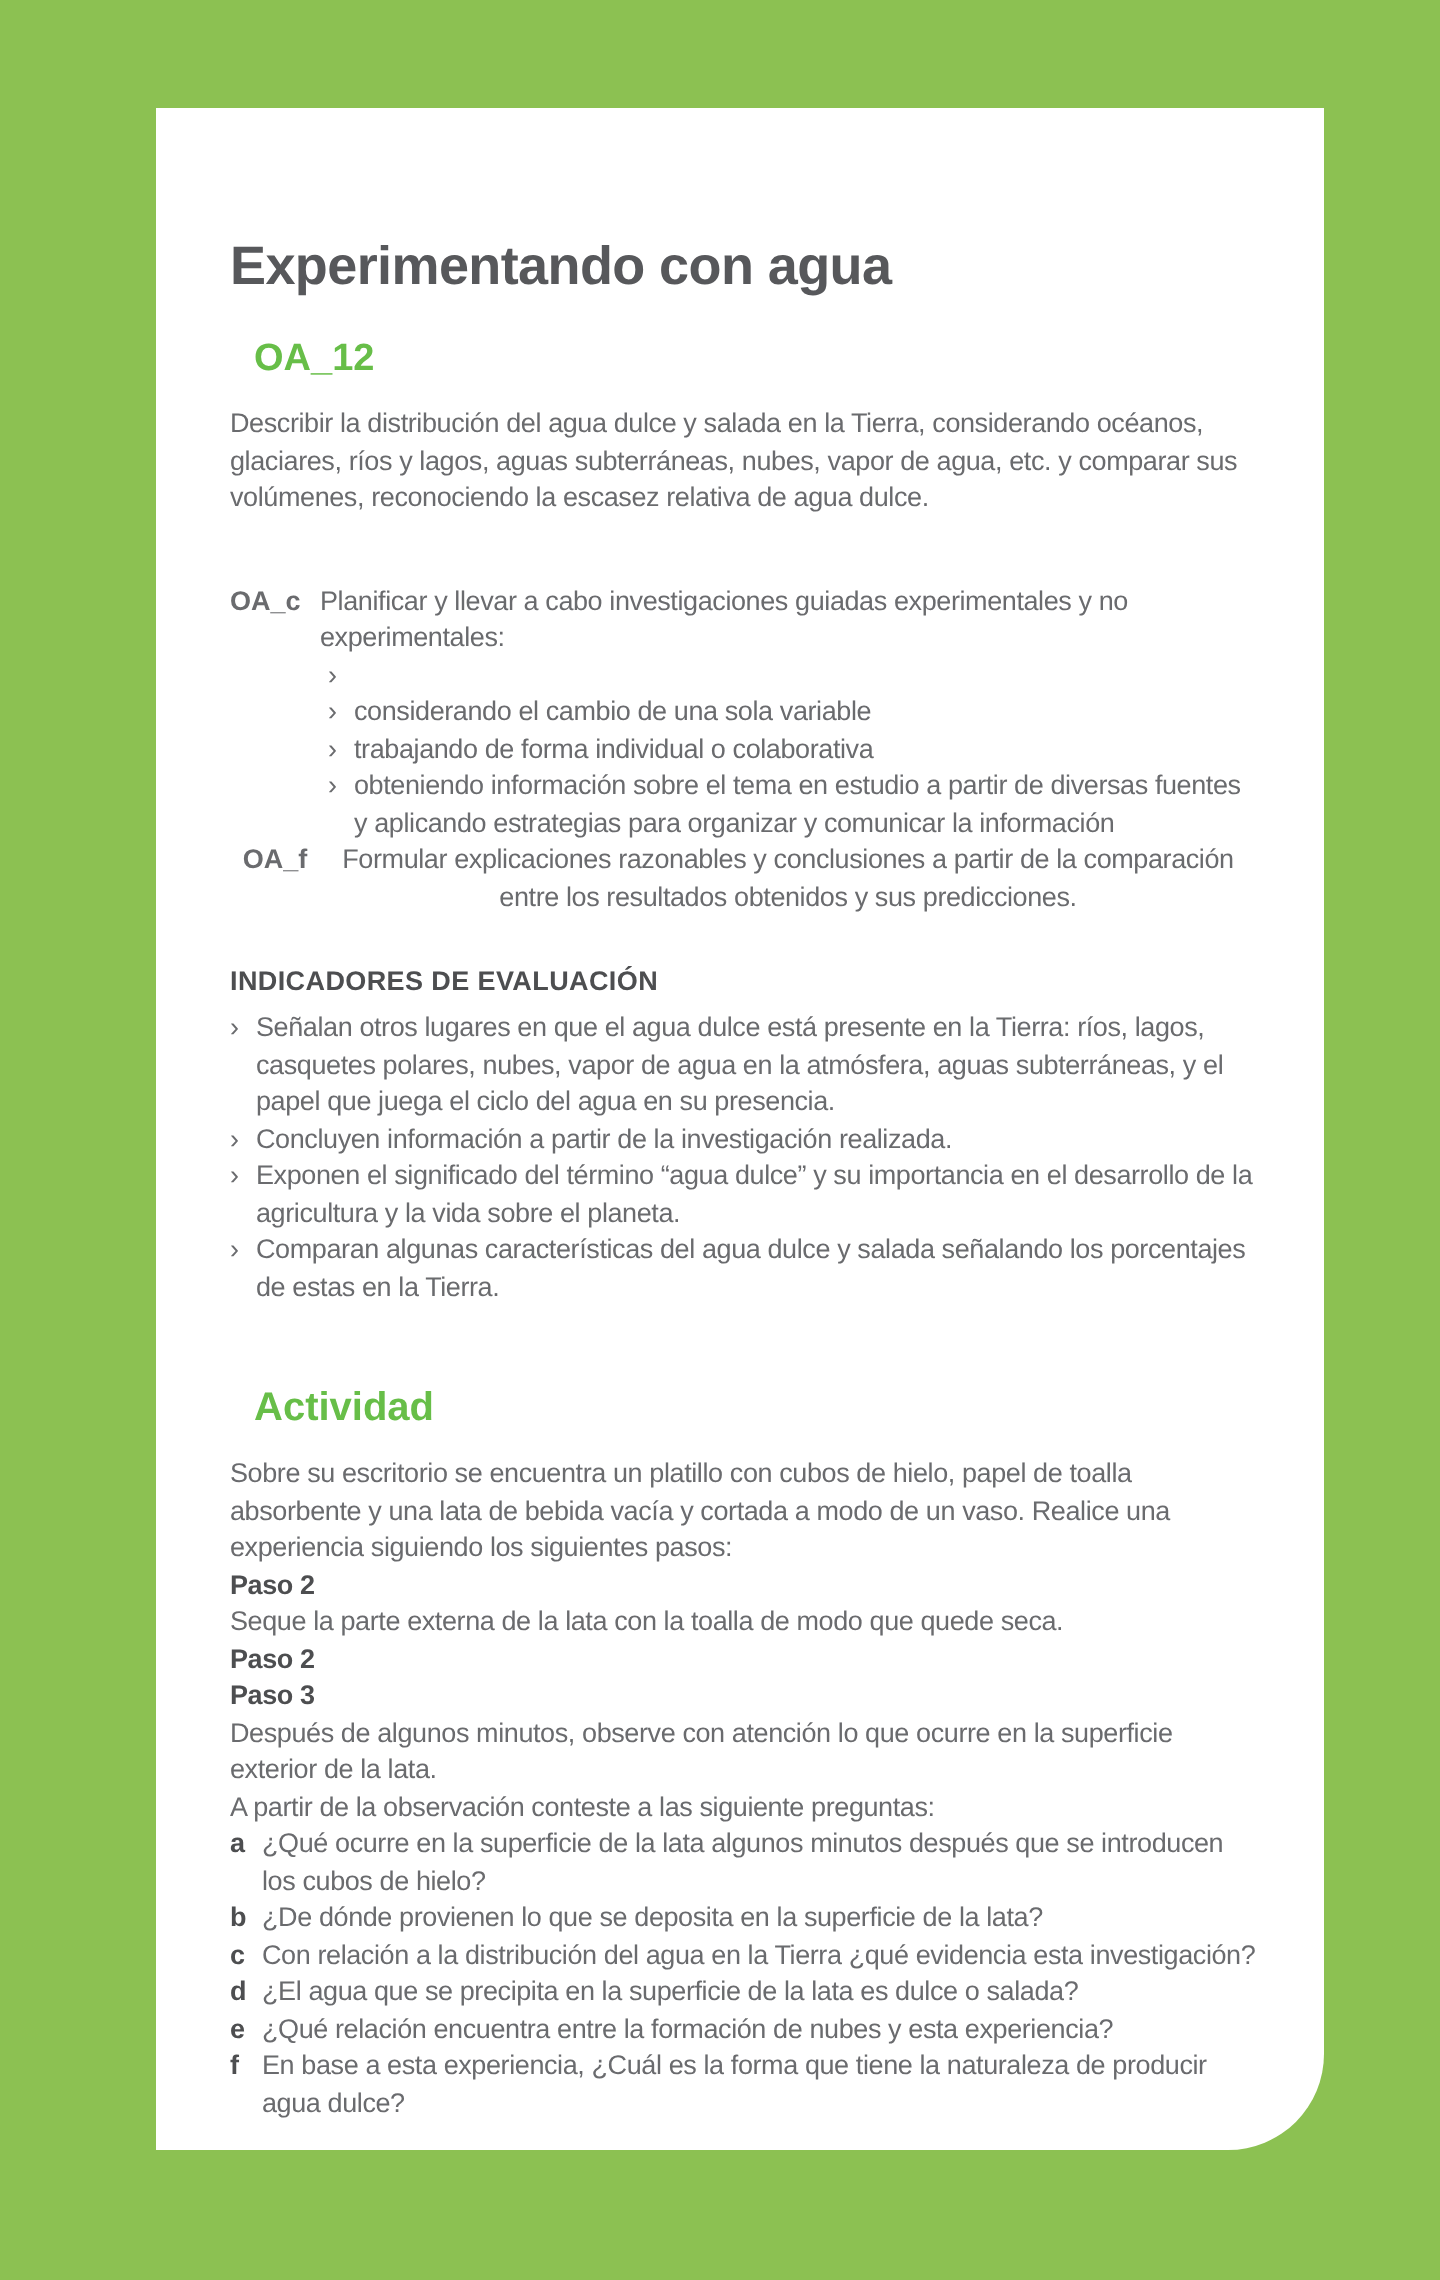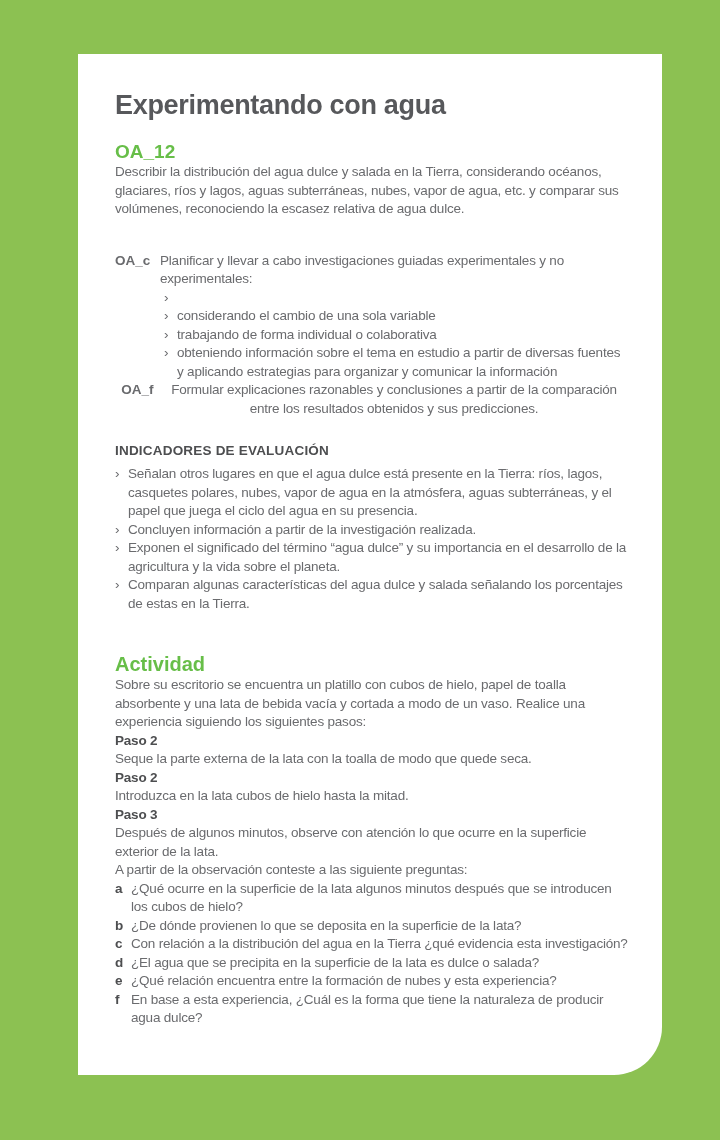--- a/index.html
+++ b/index.html
@@ -8,29 +8,29 @@
     background: var(--background-green, #8CC152);
     font-family: "Liberation Sans", sans-serif;
     position: relative; overflow: hidden;
   }
   .card {
     position: absolute; left: 78px; top: 54px;
     width: 584px; height: 1021px;
     background: #ffffff;
     border-radius: 0 0 48px 0;
     box-sizing: border-box;
-    padding: 36px 34px 0 37px;
+    padding: 64px 34px 0 37px;
   }
   .title {
     margin: 0;
     font-size: 27px; font-weight: bold;
     color: var(--title-gray, #57585B);
     letter-spacing: -0.3px;
   }
-  .h-green { color: var(--heading-green, #67BE48); font-weight: bold; margin: 0; }
+  .h-green { color: var(--heading-green, #67BE48); font-weight: bold; margin: 12px; }
   .h-oa  { font-size: 19px; margin-top: 20px; }
   .h-act { font-size: 20px; margin-top: 40px; }
   .body {
     margin: 0;
     font-size: 13.5px; line-height: 18.5px;
     letter-spacing: -0.2px;
     color: var(--body-gray, #6A6B6E);
   }
   .mt-sm { margin-top: 0; }
   .oa-row { display: flex; margin-top: 33px; }
@@ -127,21 +127,20 @@
         <span class="body">Comparan algunas características del agua dulce y salada señalando los porcentajes de estas en la Tierra.</span>
       </div>
     </div>
 
     <h2 class="h-green h-act">Actividad</h2>
     <p class="body mt-sm">Sobre su escritorio se encuentra un platillo con cubos de hielo, papel de toalla absorbente y una lata de bebida vacía y cortada a modo de un vaso. Realice una experiencia siguiendo los siguientes pasos:</p>
 
     <p class="step-label">Paso 2</p>
     <p class="body">Seque la parte externa de la lata con la toalla de modo que quede seca.</p>
     <p class="step-label">Paso 2</p>
-    <p class="body">Introduzca en la lata cubos de hielo hasta la mitad.</p>
     <p class="step-label">Paso 3</p>
     <p class="body">Después de algunos minutos, observe con atención lo que ocurre en la superficie exterior de la lata.</p>
 
     <p class="body">A partir de la observación conteste a las siguiente preguntas:</p>
 
     <div class="q-row">
       <span class="q-letter">a</span>
       <span class="body">¿Qué ocurre en la superficie de la lata algunos minutos después que se introducen los cubos de hielo?</span>
     </div>
     <div class="q-row">

